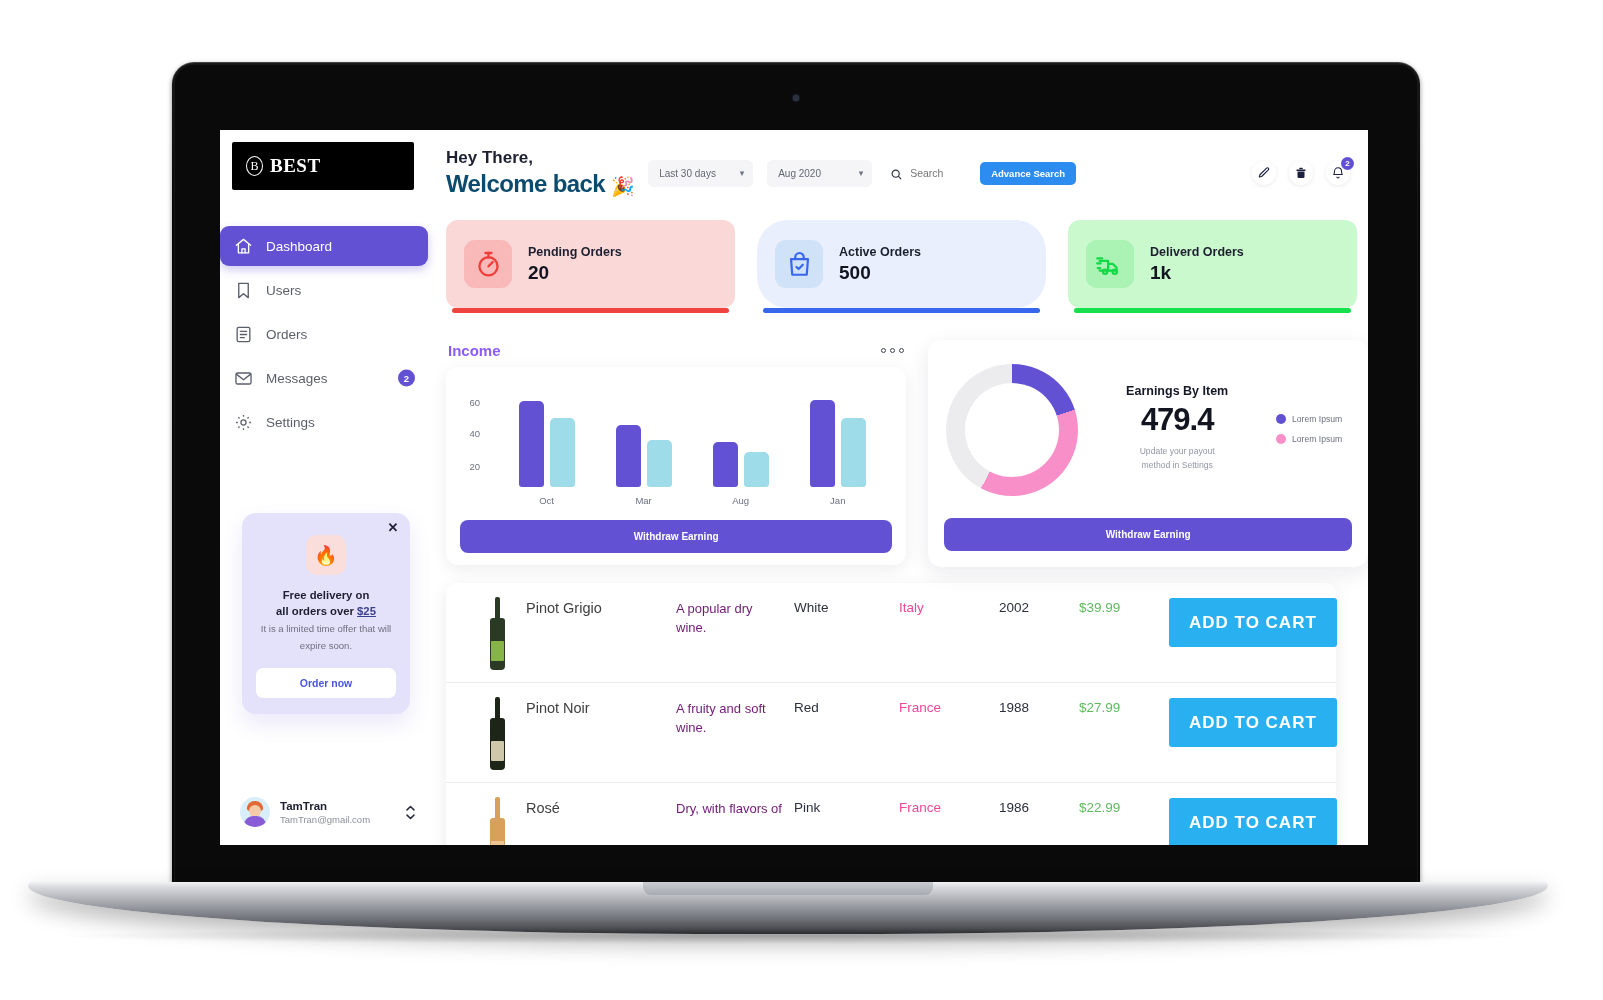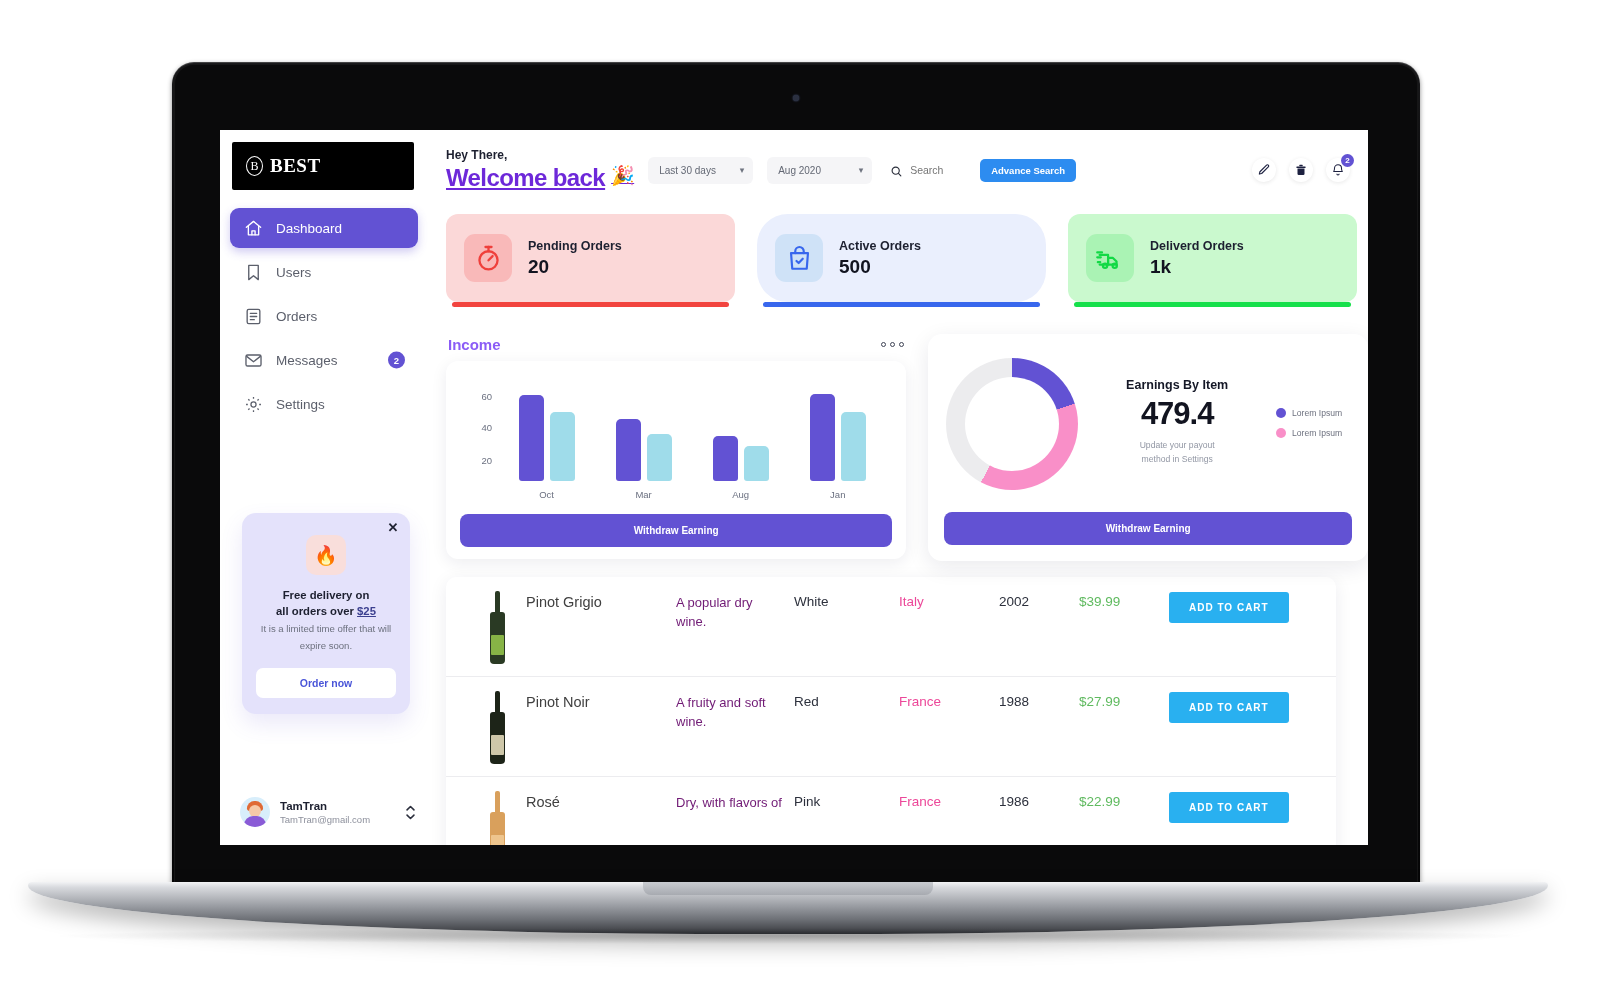--- a/index.html
+++ b/index.html
@@ -71,21 +71,21 @@
   .brand-mark{
     width:17px;height:20px;border:1.4px solid #fff;border-radius:50%;
     color:#fff;font-family:"Liberation Serif",serif;font-size:12px;
     display:flex;align-items:center;justify-content:center;
   }
   .brand-text{
     color:#fff;font-family:"Liberation Serif",serif;font-size:19px;
     letter-spacing:.5px;font-weight:700;
   }
 
-  .nav { margin-top:18px; padding:0 10px; }
+  .nav { margin-top:36px; padding:0 0; }
   .nav-item{
     display:flex; align-items:center; gap:13px;
     height:40px; padding:0 14px; margin-bottom:4px;
     border-radius:9px; color:#5b5f6b; font-size:13.5px; cursor:pointer;
     position:relative;
   }
   .nav-item.active{ background:#6252d3; color:#fff; box-shadow:0 4px 10px rgba(98,82,211,.30); }
   .nav-ico{ width:19px;height:19px;flex:0 0 19px;display:flex;align-items:center;justify-content:center; }
   .nav-ico svg{ width:19px;height:19px;display:block; }
   .nav-badge{
@@ -130,22 +130,22 @@
   .avatar .face{position:absolute;left:9px;top:8px;width:12px;height:12px;background:#f6c9a8;border-radius:50%;}
   .avatar .body{position:absolute;left:4px;top:19px;width:22px;height:13px;background:#8a5bd6;border-radius:9px 9px 0 0;}
   .user-name{font-size:11.5px;font-weight:700;color:#1d2030;}
   .user-mail{font-size:9.5px;color:#8d909c;margin-top:2px;}
   .user-caret{margin-left:auto;color:#2b2f3d;display:flex;flex-direction:column;line-height:6px;font-size:10px;}
 
   
   .main{ flex:1; min-width:0; padding:18px 0 0 18px; position:relative; }
 
   .topbar{ display:flex; align-items:center; gap:14px; padding-right:18px; }
-  .greet-small{ font-size:12px; color:#1d2030; font-weight:600; }
-  .greet-big{ font-size:24px; font-weight:800; color:#6d28d9; letter-spacing:-.6px; margin-top:2px; display:flex; align-items:flex-start; gap:6px;text-decoration:underline;}
+  .greet-small{ font-size:17px; color:#1d2030; font-weight:600; }
+  .greet-big{ font-size:24px; font-weight:800; color:#0c4a6e; letter-spacing:-.6px; margin-top:2px; display:flex; align-items:flex-end; gap:6px;}
   .greet-big .party{ font-size:19px; }
 
   .select{
     height:27px; min-width:105px; background:#f5f5f7; border-radius:6px;
     display:flex;align-items:center; padding:0 9px 0 11px; gap:8px;
     font-size:10px; color:#636874; cursor:pointer;
   }
   .select .cv{ margin-left:auto; color:#6f7480; font-size:9px; }
 
   .searchbox{ display:flex;align-items:center;gap:7px; margin-left:4px; }
@@ -210,21 +210,21 @@
   .dots{ margin-left:auto; display:flex; gap:4px; cursor:pointer;}
   .dots i{ width:5px;height:5px;border-radius:50%;border:1.2px solid #404556;display:block; }
 
   .chart-card{
     background:#fff;border-radius:12px;box-shadow:0 4px 16px rgba(22,25,60,.08);
     padding:16px 14px 12px;
   }
   .chart-wrap{ display:flex; height:104px; }
   .y-axis{ width:32px; position:relative; }
   .y-axis span{
-    position:absolute; right:0; font-size:9.5px; color:#6b7080; transform:translateY(-50%);
+    position:absolute; right:12px; font-size:9.5px; color:#6b7080; transform:translateY(-50%);
   }
   .plot{ flex:1; display:flex; align-items:flex-end; justify-content:space-around; padding:0 6px; }
   .group{ display:flex; align-items:flex-end; gap:6px; }
   .bar{ width:25px; border-radius:5px 5px 3px 3px; }
   .bar.a{ background:#6252d3; }
   .bar.b{ background:#9fdcea; }
   .x-axis{ display:flex; justify-content:space-around; padding:8px 6px 0 38px; }
   .x-axis span{ font-size:9.5px; color:#6b7080; width:56px; text-align:center; }
   .withdraw{
     margin-top:14px; height:33px; background:#6252d3; border-radius:8px;
@@ -261,22 +261,22 @@
   .bottle .body{ width:15px;height:52px;border-radius:3px 3px 4px 4px;margin-top:-1px; }
   .bottle .lbl{ position:absolute;left:1px;bottom:9px;width:13px;height:20px;border-radius:1px;opacity:.92; }
   .w-name{ width:150px;flex:0 0 150px;font-size:14.5px;color:#404040;padding-top:3px; }
   .w-desc{ width:118px;flex:0 0 118px;font-size:13px;color:#701a75;line-height:1.45;padding-top:3px;padding-right:8px; }
   .w-type{ width:105px;flex:0 0 105px;font-size:13.5px;color:#2c303c;padding-top:3px; }
   .w-country{ width:100px;flex:0 0 100px;font-size:13.5px;color:#ec4899;padding-top:3px; }
   .w-year{ width:80px;flex:0 0 80px;font-size:13.5px;color:#2c303c;padding-top:3px; }
   .w-price{ width:80px;flex:0 0 80px;font-size:13.5px;color:#5fba5f;padding-top:3px; }
   .w-act{ flex:1; display:flex; justify-content:flex-start; padding-left:10px; padding-top:1px;}
   .cart-btn{
-    background:#29b0f0;color:#fff;font-size:10px;font-weight:700;letter-spacing:1px;
-    height:31px;padding:0 20px;border-radius:3px;display:flex;align-items:center;
+    background:#29b0f0;color:#fff;font-size:17px;font-weight:700;letter-spacing:1px;
+    height:49px;padding:0 20px;border-radius:3px;display:flex;align-items:center;
     cursor:pointer; white-space:nowrap;
   }
 </style>
 </head>
 <body>
 
 <div id="scene">
 
   <div class="laptop-lid">
     <div class="lid-inner"></div>

